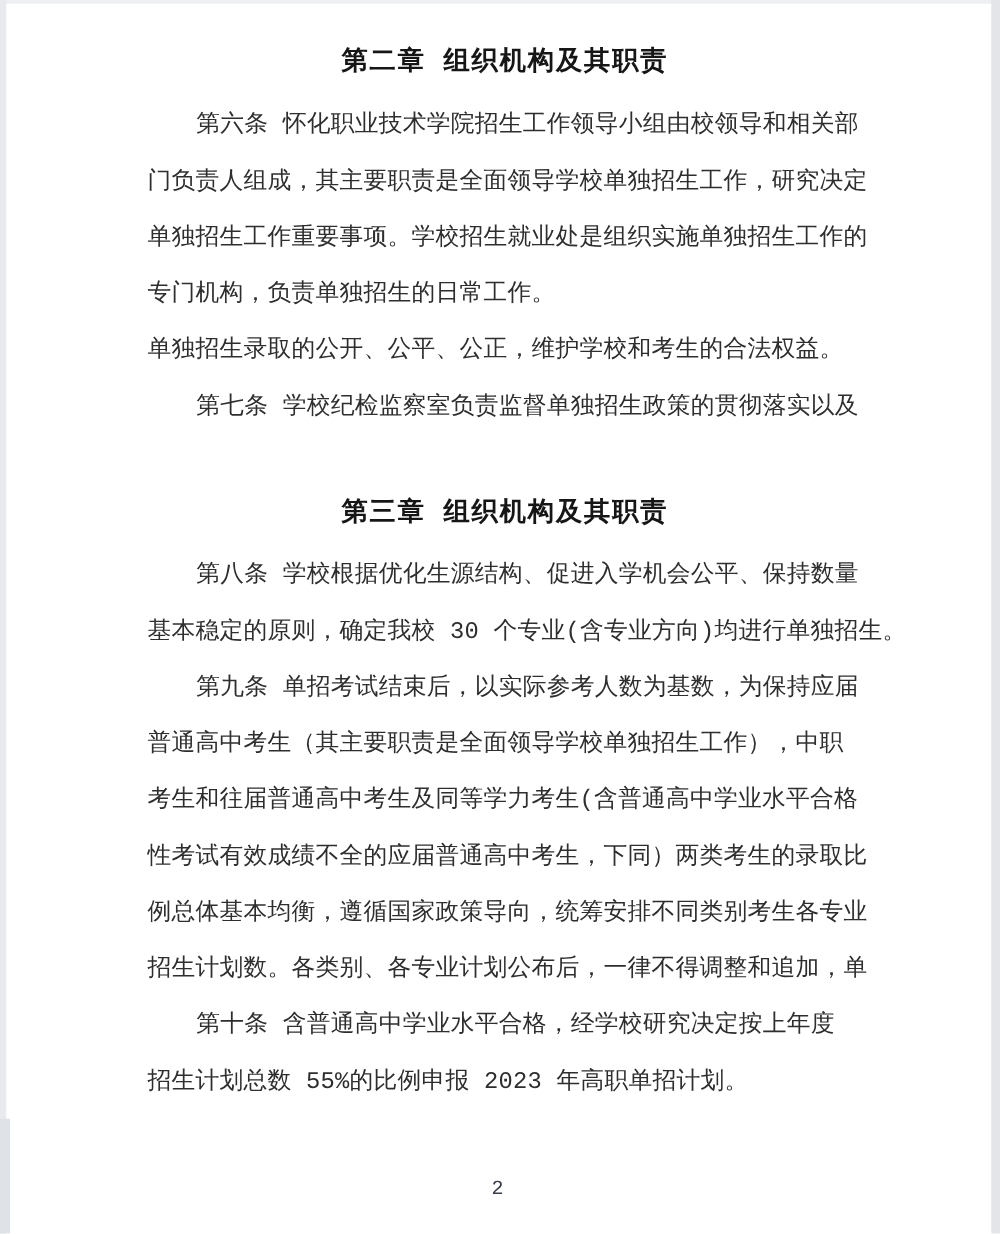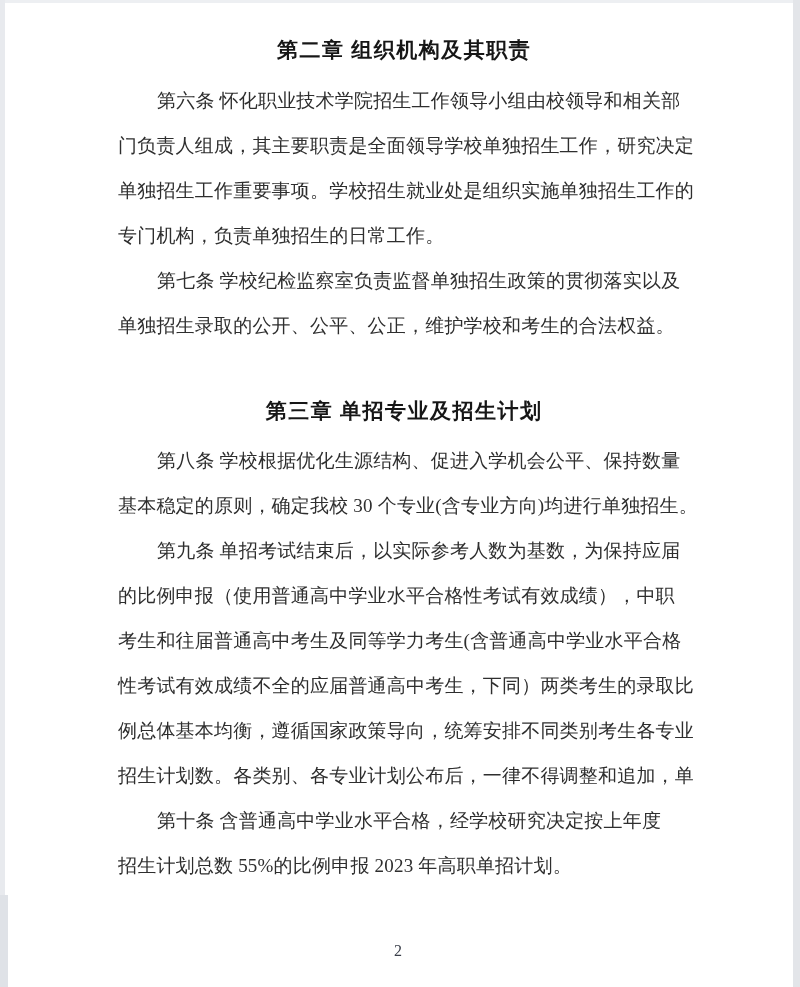--- a/index.html
+++ b/index.html
@@ -6,21 +6,21 @@
     margin: 0;
     padding: 0;
     background: #ffffff;
   }
   .page {
     position: relative;
     width: 800px;
     height: 987px;
     background: #ffffff;
     overflow: hidden;
-    font-family: Liberation Serif, serif;
+    font-family: Liberation Mono, monospace;
   }
   
   .edge-top {
     position: absolute; left: 0; top: 0;
     width: 800px; height: 3px;
     background: #edeff2;
   }
   .edge-left {
     position: absolute; left: 0; top: 0;
     width: 5px; height: 987px;
@@ -95,32 +95,32 @@
 
   <div class="content">
 
     <h2 class="chapter-heading">第二章 组织机构及其职责</h2>
 
     <div class="line indent">第六条 怀化职业技术学院招生工作领导小组由校领导和相关部</div>
     <div class="line">门负责人组成，其主要职责是全面领导学校单独招生工作，研究决定</div>
     <div class="line">单独招生工作重要事项。学校招生就业处是组织实施单独招生工作的</div>
     <div class="line">专门机构，负责单独招生的日常工作。</div>
 
+    <div class="line">单独招生录取的公开、公平、公正，维护学校和考生的合法权益。</div>
     <div class="line indent">第七条 学校纪检监察室负责监督单独招生政策的贯彻落实以及</div>
-    <div class="line">单独招生录取的公开、公平、公正，维护学校和考生的合法权益。</div>
 
     <div class="section-gap"></div>
 
-    <h2 class="chapter-heading second">第三章 单招专业及招生计划</h2>
+    <h2 class="chapter-heading second">第三章 组织机构及其职责</h2>
 
     <div class="line indent">第八条 学校根据优化生源结构、促进入学机会公平、保持数量</div>
     <div class="line">基本稳定的原则，确定我校 30 个专业(含专业方向)均进行单独招生。</div>
 
     <div class="line indent">第九条 单招考试结束后，以实际参考人数为基数，为保持应届</div>
-    <div class="line">的比例申报（使用普通高中学业水平合格性考试有效成绩），中职</div>
+    <div class="line">普通高中考生（其主要职责是全面领导学校单独招生工作），中职</div>
     <div class="line">考生和往届普通高中考生及同等学力考生(含普通高中学业水平合格</div>
     <div class="line">性考试有效成绩不全的应届普通高中考生，下同）两类考生的录取比</div>
     <div class="line">例总体基本均衡，遵循国家政策导向，统筹安排不同类别考生各专业</div>
     <div class="line">招生计划数。各类别、各专业计划公布后，一律不得调整和追加，单</div>
 
     <div class="line indent">第十条 含普通高中学业水平合格，经学校研究决定按上年度</div>
     <div class="line">招生计划总数 55%的比例申报 2023 年高职单招计划。</div>
 
   </div>
 

